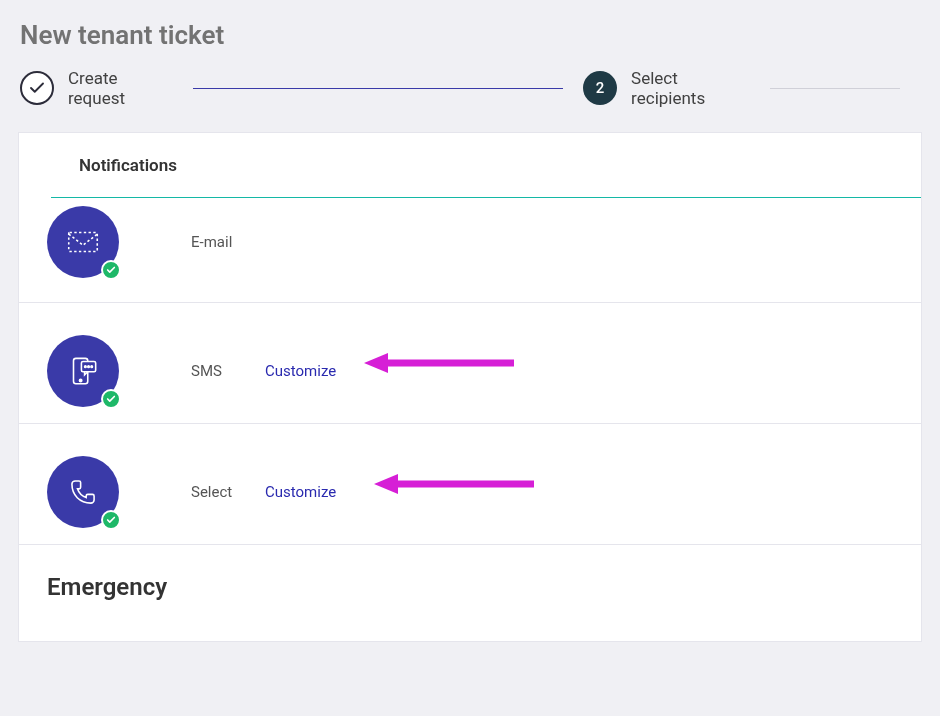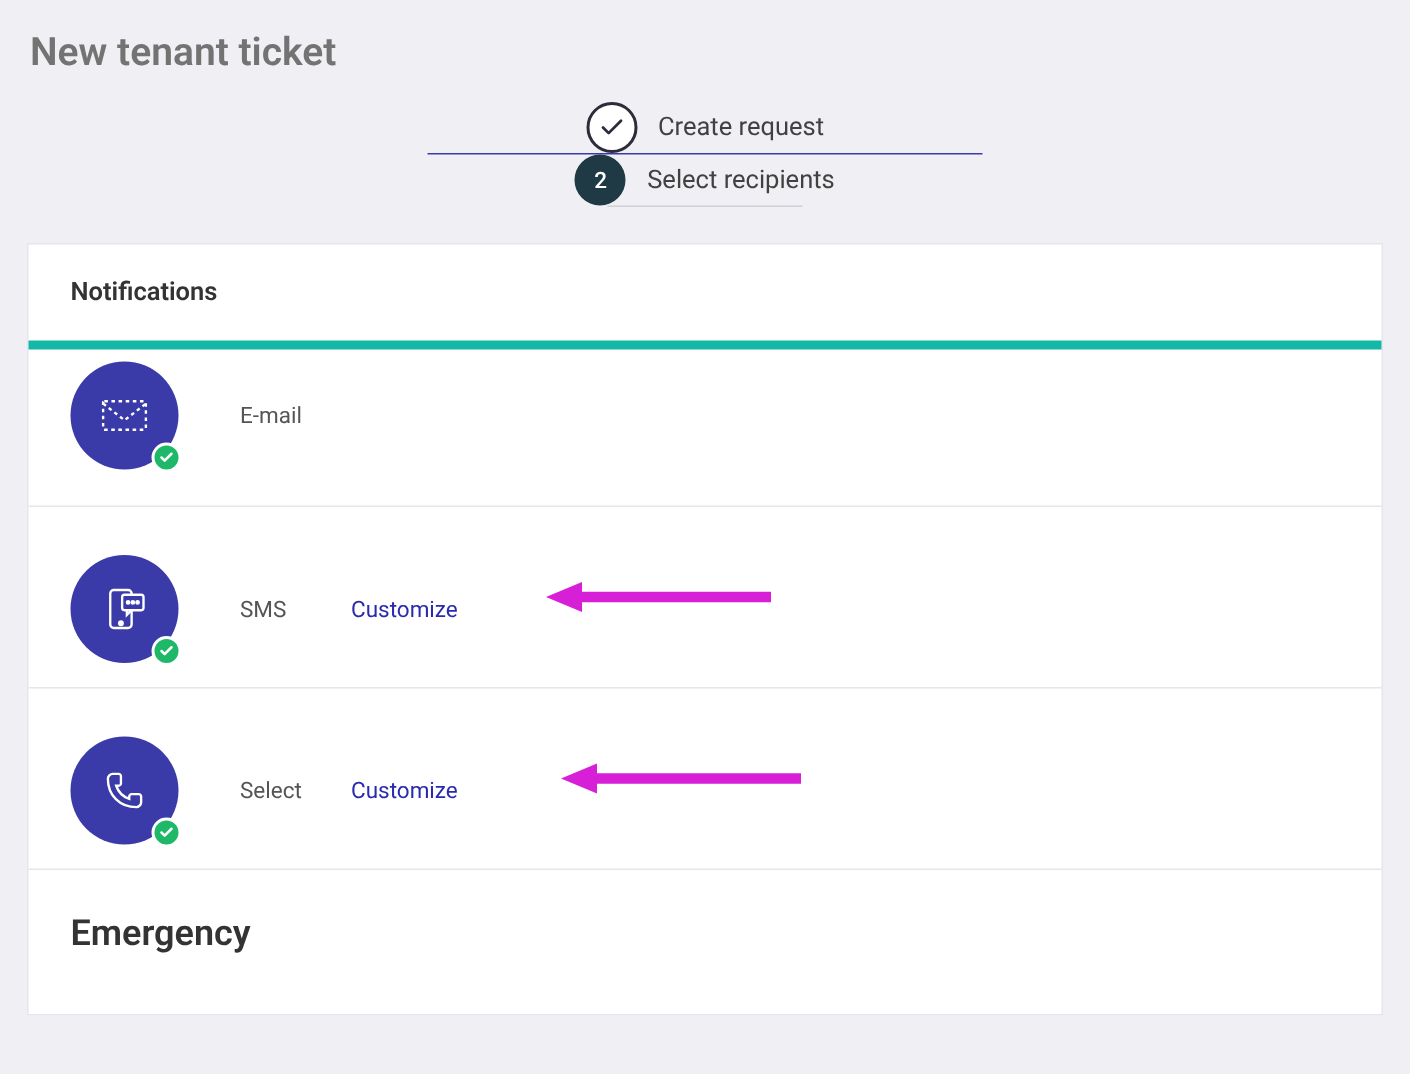--- a/index.html
+++ b/index.html
@@ -14,21 +14,20 @@
     .page-title {
       font-size: 26px;
       font-weight: 600;
       color: #737373;
       padding: 20px 0 0 20px;
     }
     .stepper {
       display: flex;
       align-items: center;
       padding: 18px 20px 24px 20px;
-      flex-direction: column;
     }
     .step {
       display: flex;
       align-items: center;
     }
     .step-circle {
       width: 34px;
       height: 34px;
       border-radius: 50%;
       display: flex;
@@ -63,21 +62,22 @@
       width: 130px;
       background: #d0d0d8;
     }
     .card {
       background: #fff;
       margin: 0 18px;
       border: 1px solid #e5e5ec;
     }
     .card-header {
       padding: 22px 28px;
-      border-bottom: 6px solid #14b8a6;
+      border-bottom: 1px solid #14b8a6;
+      margin-left: 32px;
     }
     .card-header-title {
       font-size: 17px;
       font-weight: 600;
       color: #333;
     }
     .section-intro {
       padding: 22px 28px 8px 28px;
       font-size: 15px;
       color: #666;
@@ -114,21 +114,21 @@
       height: 20px;
       border-radius: 50%;
       background: #1eb868;
       border: 2px solid #fff;
       display: flex;
       align-items: center;
       justify-content: center;
     }
     .notif-badge svg { width: 10px; height: 10px; }
     .notif-label {
-      margin-left: 41px;
+      margin-left: 72px;
       font-size: 15px;
       color: #555;
       width: 60px;
     }
     .customize-link {
       margin-left: 14px;
       font-size: 15px;
       color: #2a2aaf;
       cursor: pointer;
       text-decoration: none;

